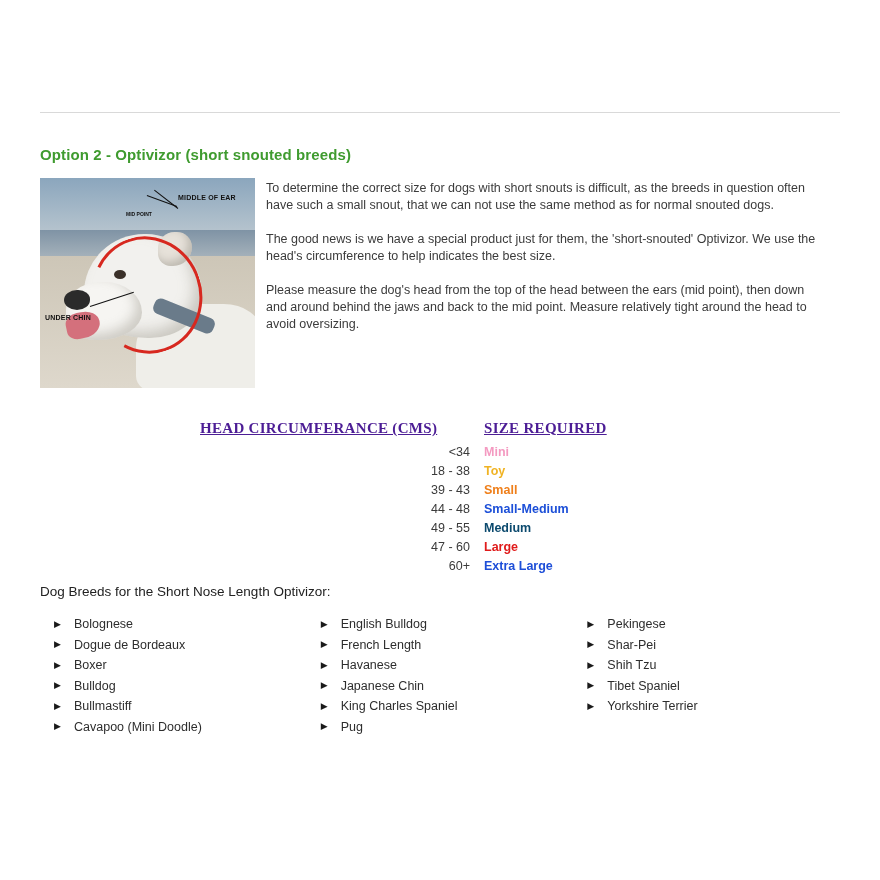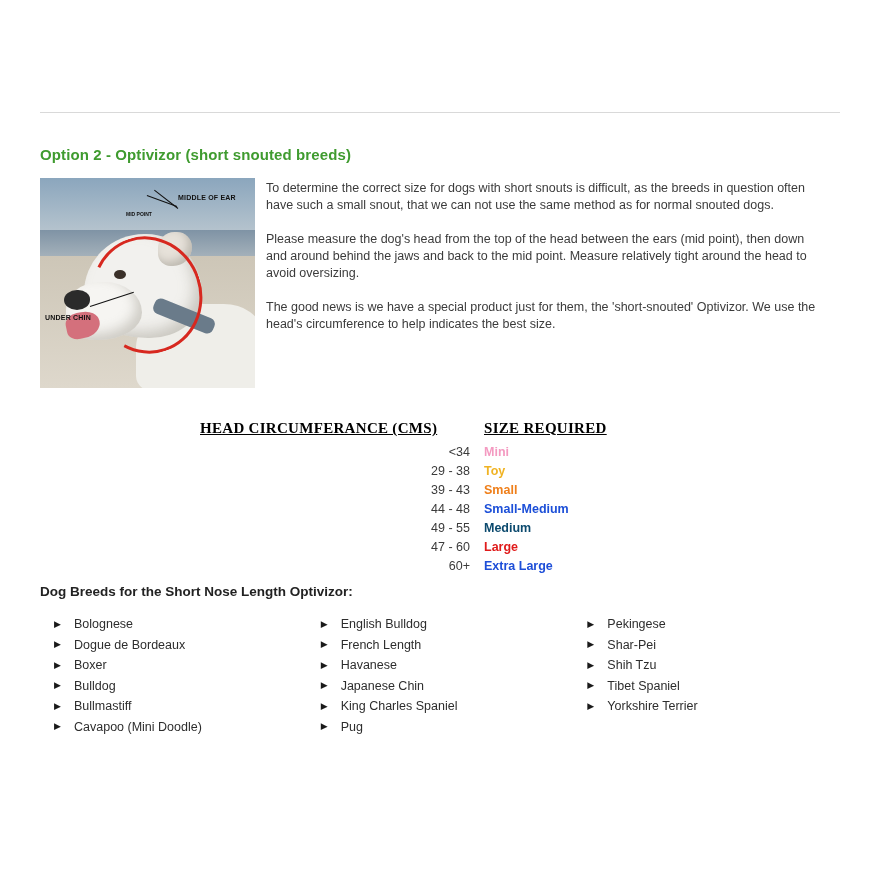--- a/index.html
+++ b/index.html
@@ -178,21 +178,21 @@
     width: 420px;
     font-size: 12.5px;
   }
   .tbl {
     border-collapse: collapse;
   }
   .tbl th {
     font-family: "Liberation Serif", serif;
     font-size: 15px;
     font-weight: bold;
-    color: #000000;
+    color: #4c1d95;
     text-decoration: underline;
     padding: 0 0 6px 0;
     letter-spacing: 0.3px;
   }
   .th-left { text-align: left; width: 270px; }
   .th-right { text-align: right; padding-left: 14px !important; }
   .tbl td {
     padding: 0 0 1px 0;
     font-size: 12.5px;
     line-height: 18px;
@@ -208,21 +208,21 @@
     font-weight: bold;
     font-family: "Liberation Sans", sans-serif;
   }
 
   
   .breeds-title {
     position: absolute;
     left: 40px;
     top: 584px;
     font-size: 13.5px;
-    font-weight: bold;
+    font-weight: normal;
     color: #222222;
   }
   .breeds {
     position: absolute;
     left: 40px;
     top: 614px;
     width: 800px;
     display: flex;
   }
   .breed-col {
@@ -271,39 +271,39 @@
     <div class="leader leader-ear-1"></div>
     <div class="leader leader-ear-2"></div>
     <div class="leader leader-chin"></div>
     <div class="mid-text">MID POINT</div>
     <div class="photo-label label-ear">MIDDLE OF EAR</div>
     <div class="photo-label label-chin">UNDER CHIN</div>
   </div>
 
   <div class="body-col">
     <p>To determine the correct size for dogs with short snouts is difficult, as the breeds in question often have such a small snout, that we can not use the same method as for normal snouted dogs.</p>
+    <p>The good news is we have a special product just for them, the 'short-snouted' Optivizor.  We use the head's circumference to help indicates the best size.</p>
     <p>Please measure the dog's head from the top of the head  between the ears (mid point), then down and around behind the jaws and back to the mid point.  Measure relatively tight around the head to avoid oversizing.</p>
-    <p>The good news is we have a special product just for them, the 'short-snouted' Optivizor.  We use the head's circumference to help indicates the best size.</p>
   </div>
 
   <div class="table-wrap">
     <table class="tbl">
       <thead>
         <tr>
           <th class="th-left">HEAD CIRCUMFERANCE (CMS)</th>
           <th class="th-right">SIZE REQUIRED</th>
         </tr>
       </thead>
       <tbody id="size-rows">
           <tr>
             <td class="td-range">&lt;34</td>
             <td class="td-size" style="color: rgb(244, 154, 193);">Mini</td>
           </tr>
           <tr>
-            <td class="td-range">29 - 38</td>
+            <td class="td-range">18 - 38</td>
             <td class="td-size" style="color: rgb(240, 179, 35); margin-left: 24px;">Toy</td>
           </tr>
           <tr>
             <td class="td-range">39 - 43</td>
             <td class="td-size" style="color: rgb(239, 127, 26);">Small</td>
           </tr>
           <tr>
             <td class="td-range">44 - 48</td>
             <td class="td-size" style="color: rgb(28, 79, 216);">Small-Medium</td>
           </tr>

